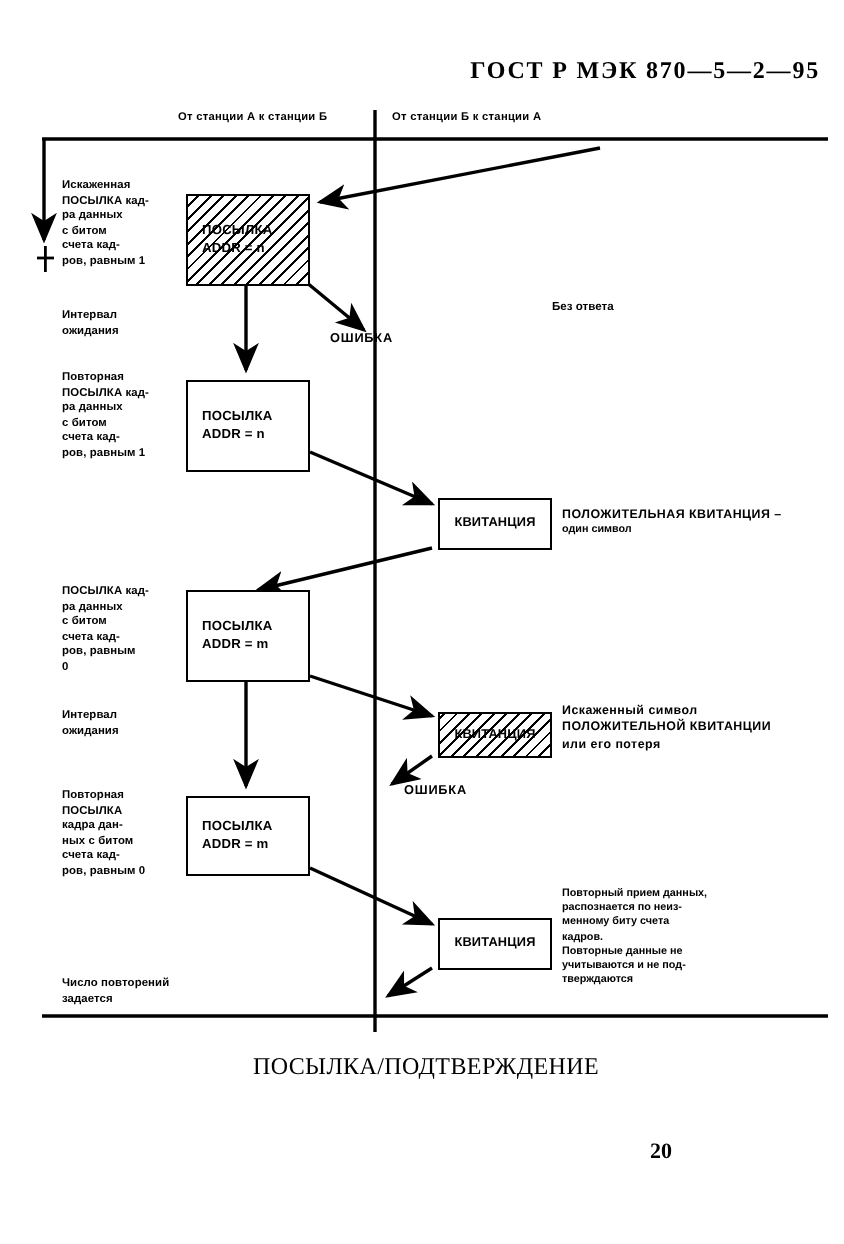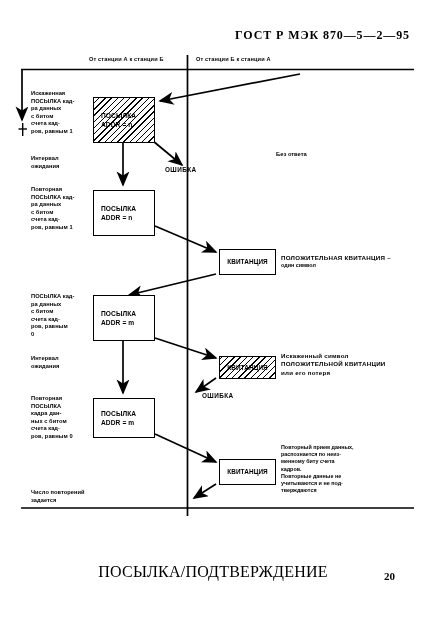--- a/index.html
+++ b/index.html
@@ -125,29 +125,28 @@
     left: 24px; top: 527px;
     width: 378px;
     font-family: "Liberation Serif", serif;
     font-size: 8.4px;
     line-height: 12px;
     text-align: center;
   }
   #figure-caption .cap-line1 { display: block; }
   #figure-caption .cap-line2 {
     display: block;
-    font-size: 16px;
+    font-size: 12px;
     letter-spacing: 0.2px;
-    margin-top: 39px;
   }
 
   
   #page-number {
     left: 0; top: 570px;
-    width: 395px;
+    width: 336px;
     text-align: right;
     font-family: "Liberation Serif", serif;
     font-weight: bold;
     font-size: 11px;
   }
 </style>
 </head>
 <body>
 
 <div id="page">

